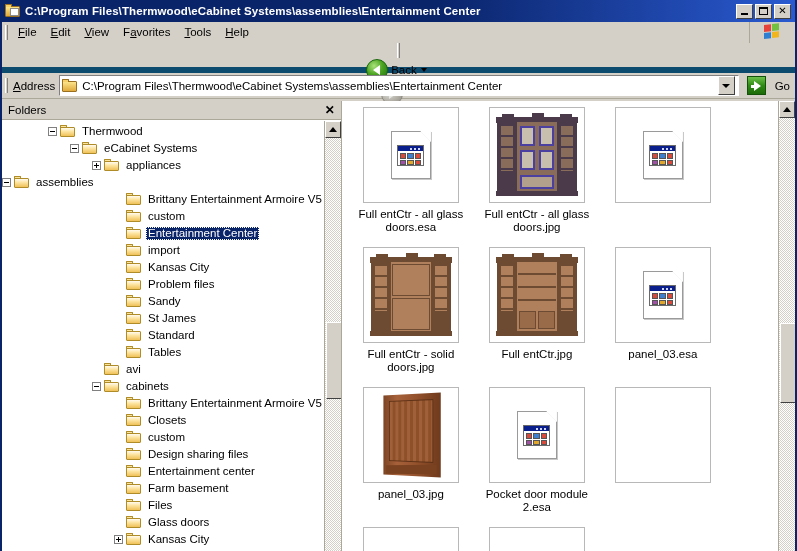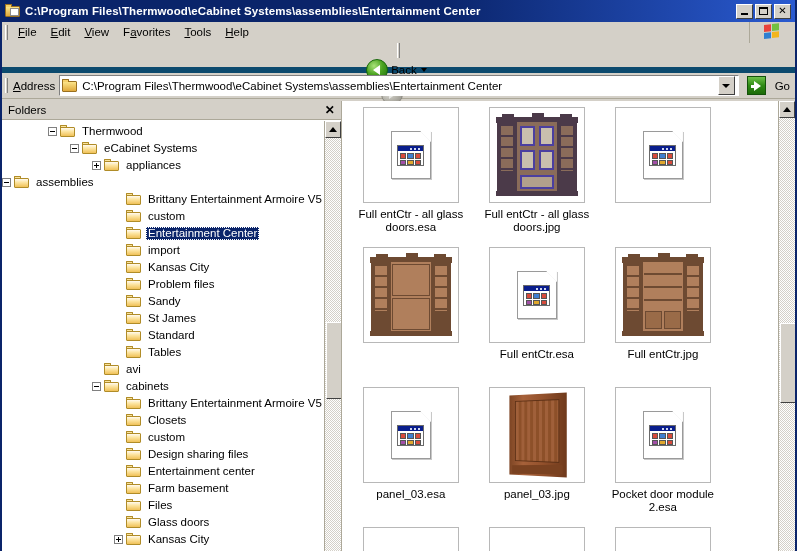--- a/index.html
+++ b/index.html
@@ -931,45 +931,21 @@
                 <div class="shelf" style="left:67px;top:22px;width:12px;background:#6d4a32;"></div>
                 <div class="shelf" style="left:67px;top:33px;width:12px;background:#6d4a32;"></div>
                 <div class="shelf" style="left:67px;top:44px;width:12px;background:#6d4a32;"></div>
                 <div class="shelf" style="left:67px;top:55px;width:12px;background:#6d4a32;"></div>
                 <div style="position:absolute;left:22px;top:8px;width:42px;height:72px;background:#b07f5c;border:1px solid #6d4a32;"></div>
                 <div style="position:absolute;left:24px;top:11px;width:38px;height:32px;background:#b07f5c;border:1px solid #6d4a32;"></div>
                 <div style="position:absolute;left:24px;top:45px;width:38px;height:32px;background:#b07f5c;border:1px solid #6d4a32;"></div>
                 <div style="position:absolute;left:2px;top:78px;width:82px;height:5px;background:#6d4a32;"></div>
               </div>
             </div>
-          </div>
-          <div class="file-cell">
-            <div class="thumb-box">
-              <div class="doc-ic">
-                <div class="page"></div>
-                <div class="corner"></div>
-                <div class="corner2"></div>
-                <div class="miniwin">
-                  <div class="bar">
-                    <i style="right:3px"></i>
-                    <i style="right:7px"></i>
-                    <i style="right:11px"></i>
-                  </div>
-                  <div class="grid2">
-                    <span style="background:#d84b3c;border:1px solid #555"></span>
-                    <span style="background:#3f7fd0;border:1px solid #555"></span>
-                    <span style="background:#d84b3c;border:1px solid #555"></span>
-                    <span style="background:#a24fa8;border:1px solid #555"></span>
-                    <span style="background:#e0a72c;border:1px solid #555"></span>
-                    <span style="background:#d84b3c;border:1px solid #555"></span>
-                  </div>
-                </div>
-              </div>
-            </div>
-            <div class="file-label">Full entCtr.esa</div>
+            <div class="file-label">Full entCtr - solid doors.jpg</div>
           </div>
           <div class="file-cell">
             <div class="thumb-box">
               <div class="cab">
                 <div style="position:absolute;left:2px;top:4px;width:82px;height:6px;background:#6d4a32;"></div>
                 <div style="position:absolute;left:8px;top:1px;width:12px;height:5px;background:#6d4a32;"></div>
                 <div style="position:absolute;left:38px;top:0px;width:12px;height:6px;background:#6d4a32;"></div>
                 <div style="position:absolute;left:66px;top:1px;width:12px;height:5px;background:#6d4a32;"></div>
                 <div style="position:absolute;left:3px;top:10px;width:19px;height:68px;background:#6d4a32;"></div>
                 <div style="position:absolute;left:7px;top:13px;width:12px;height:45px;background:#b07f5c;"></div>

